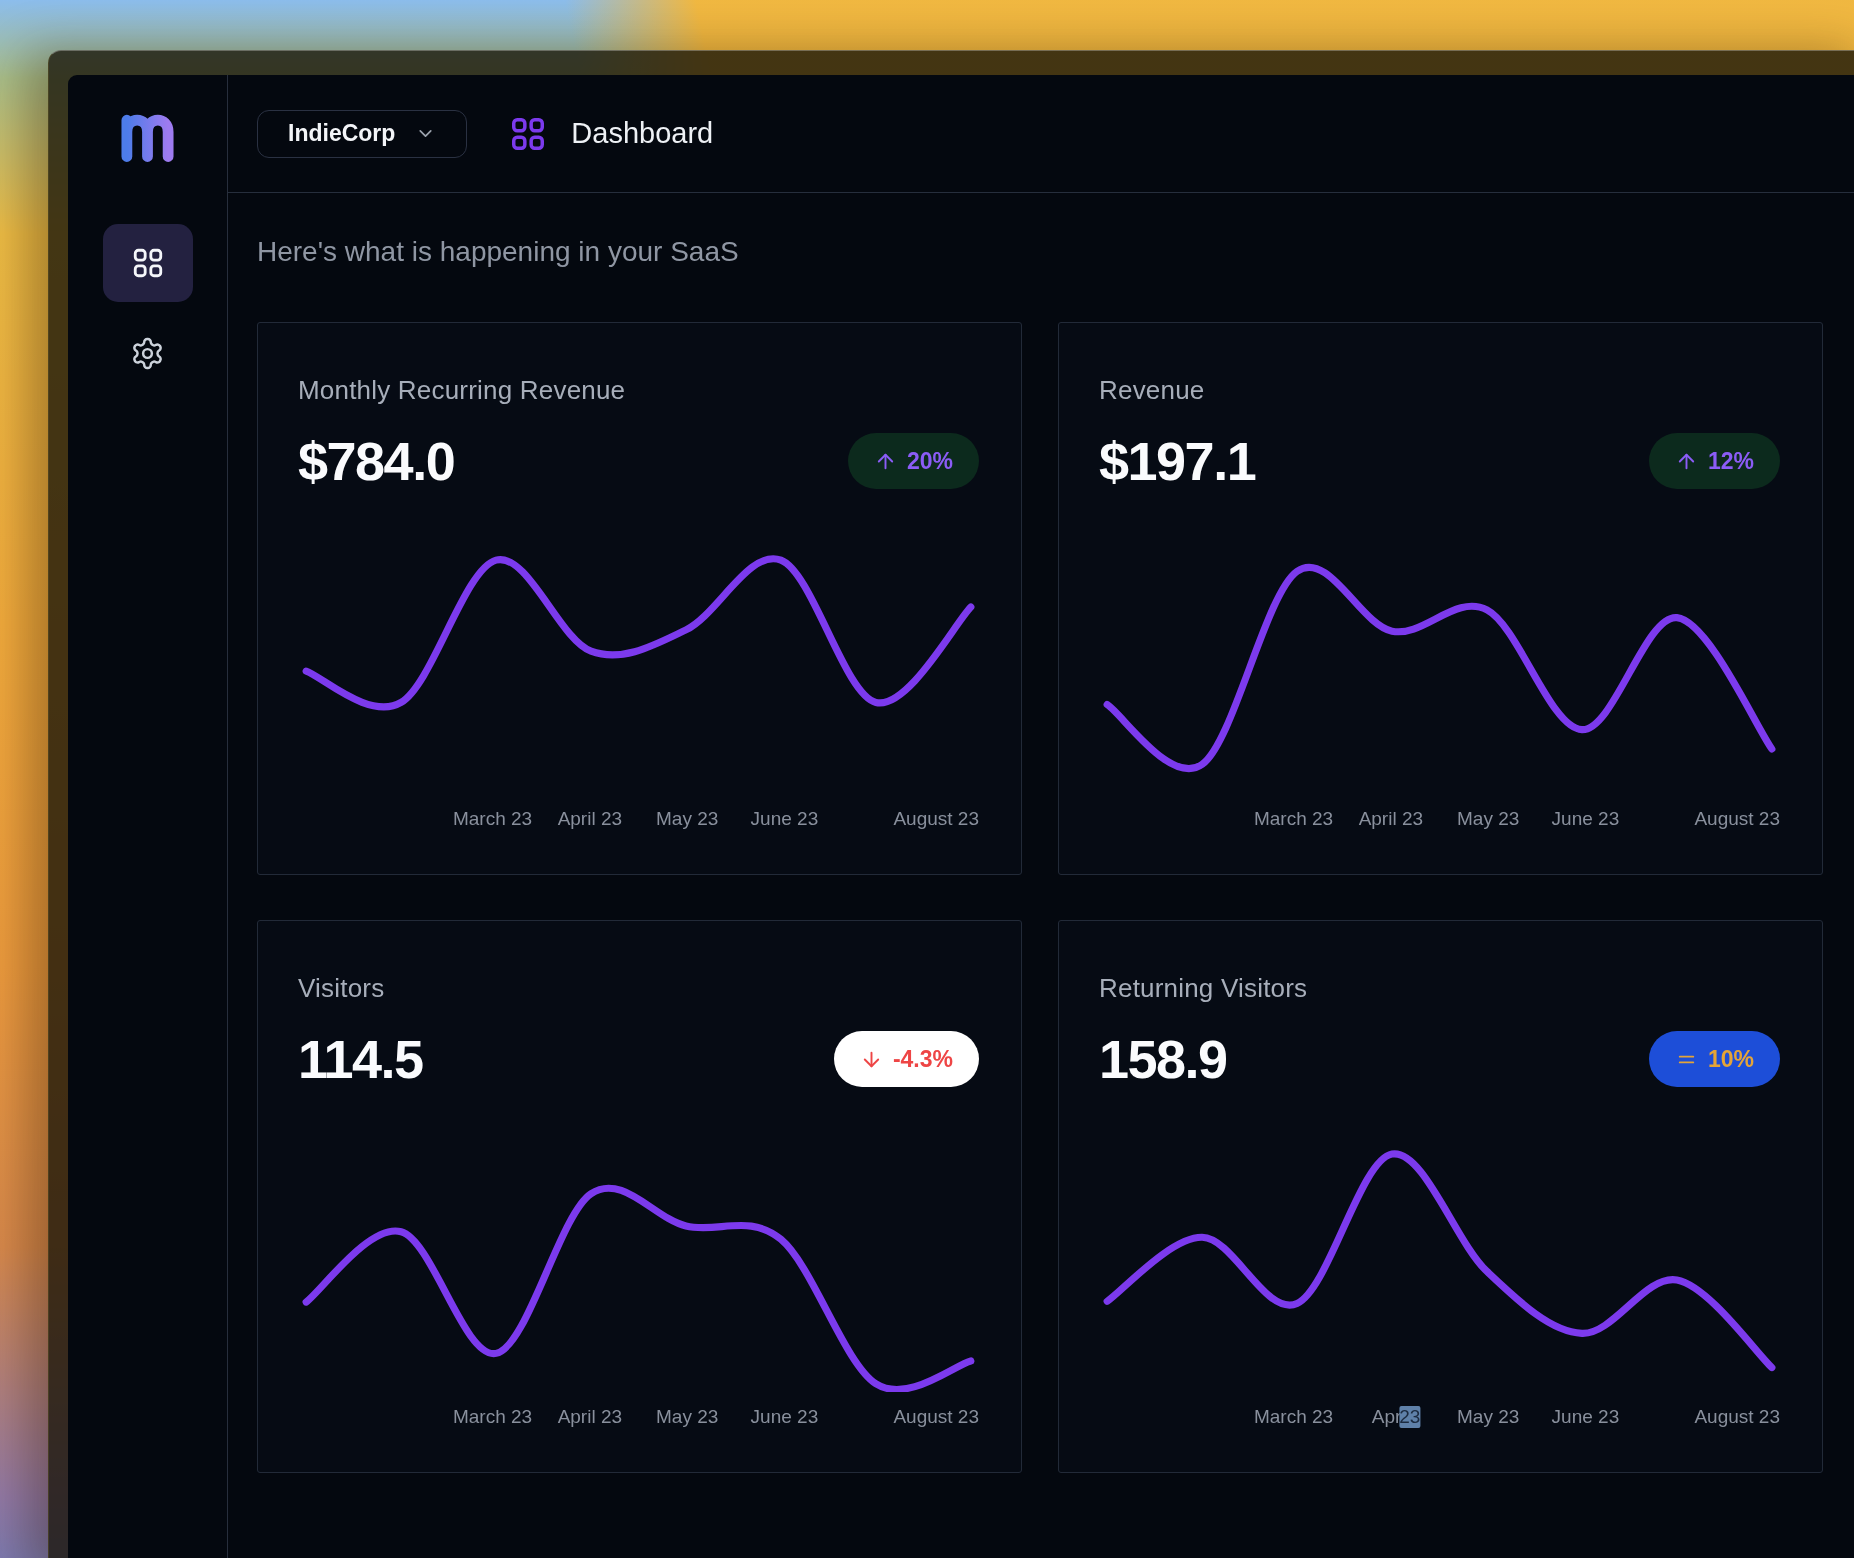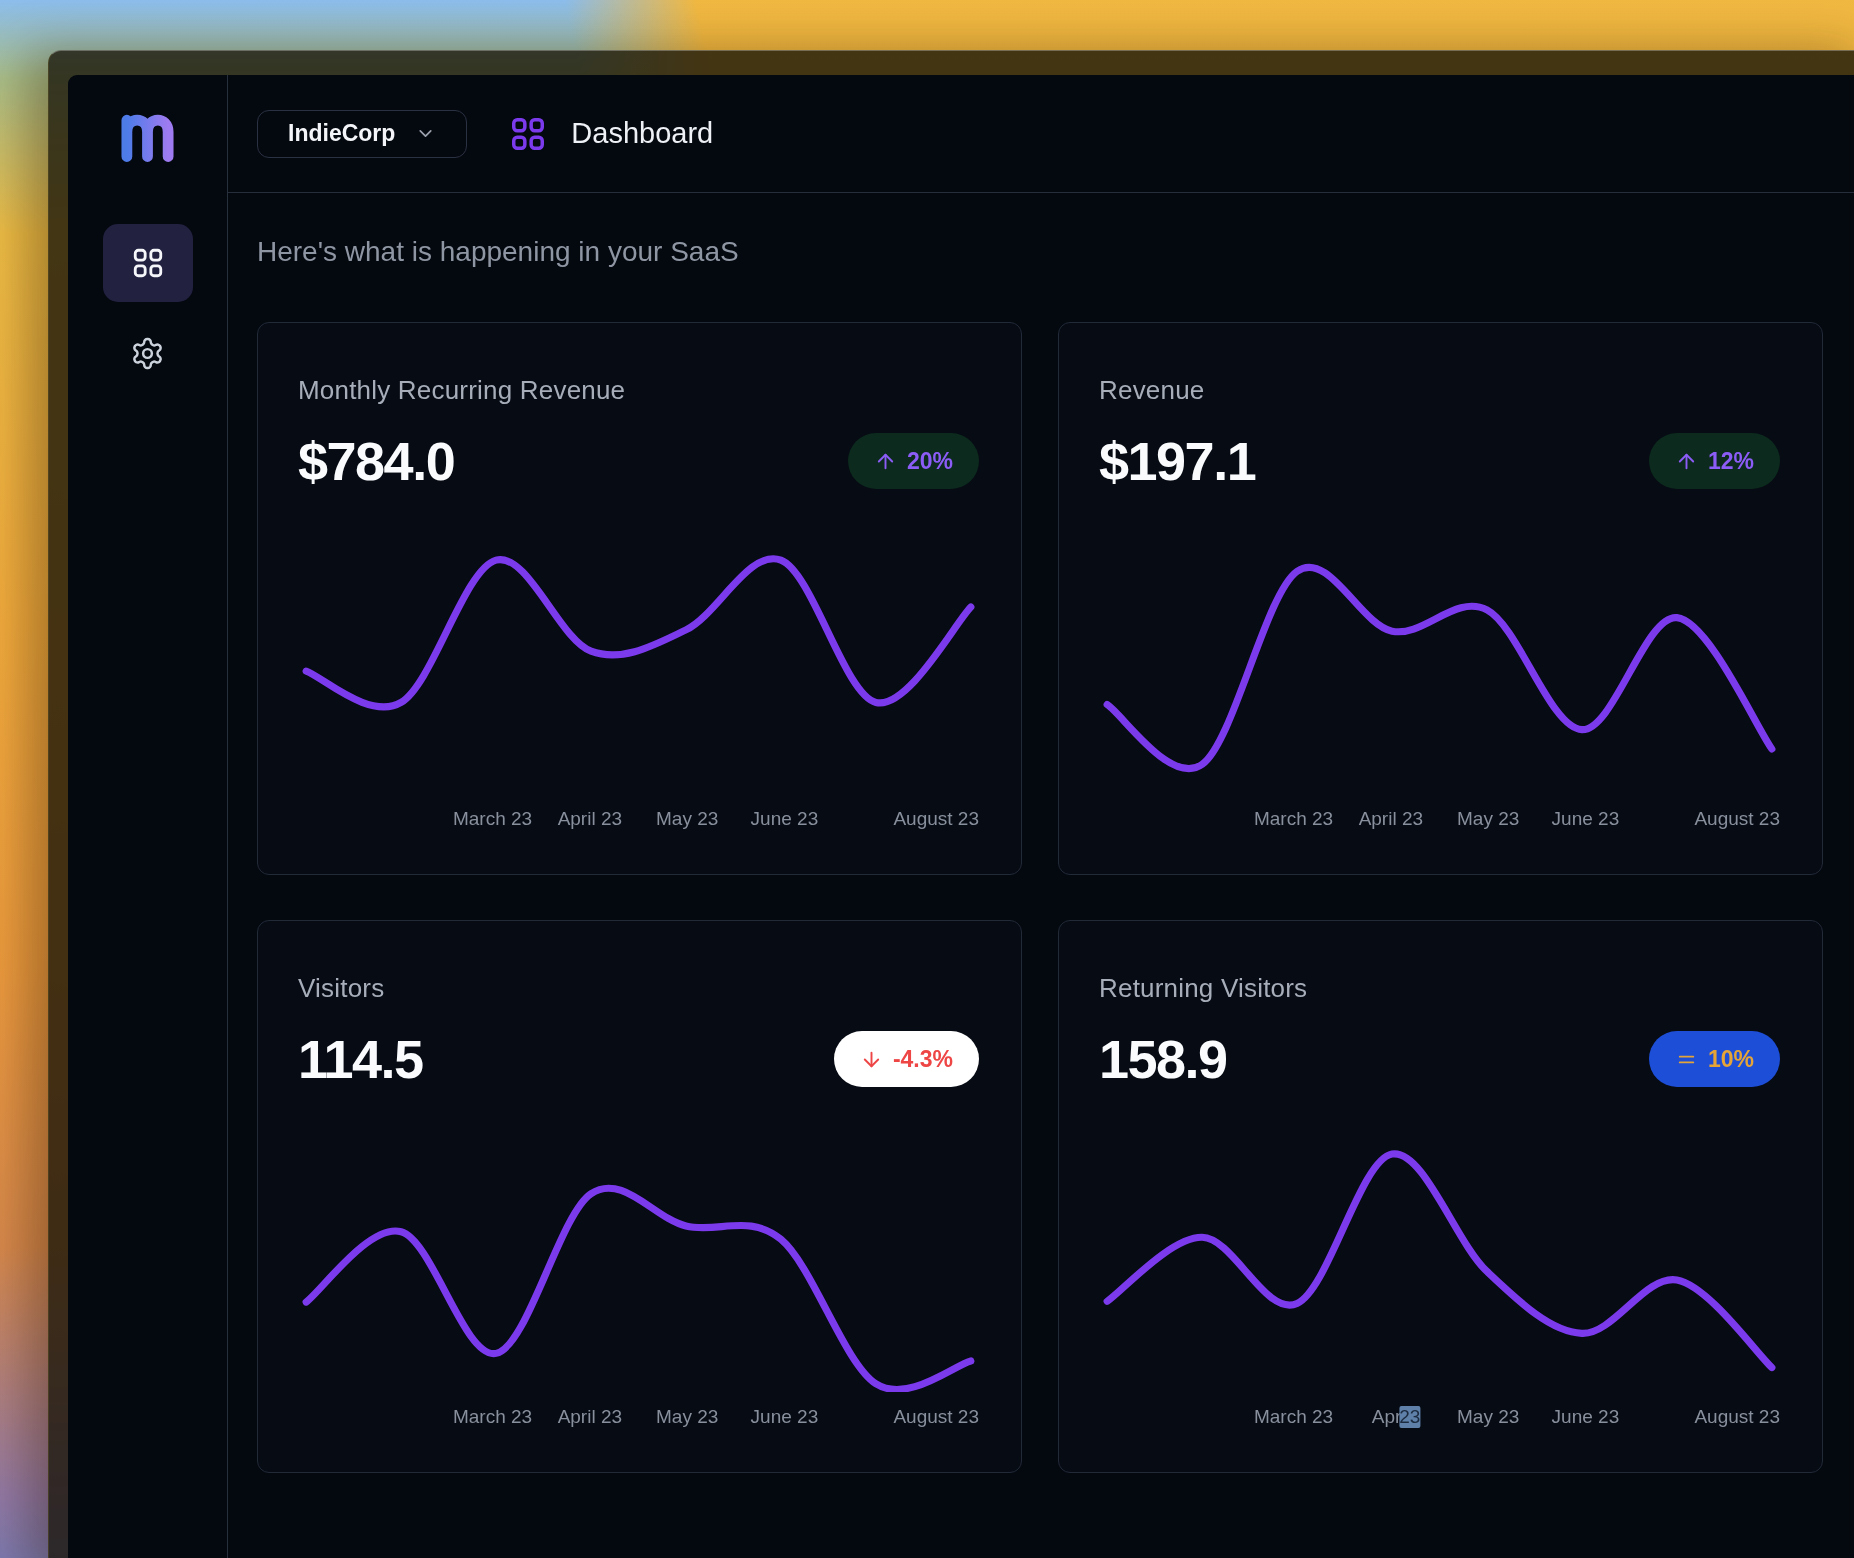--- a/index.html
+++ b/index.html
@@ -43,21 +43,21 @@
   .head-nav .grid-ic { width:38px; height:38px; color:#7c3aed; }
   .head-nav-label { font-size:29px; font-weight:400; color:#eef1f5; }
   
   .main { flex:1; padding:35px 30px 0 29px; overflow:hidden; }
   .page-title { font-size:35px; font-weight:700; color:#f2f4f8; line-height:44px; }
   .page-subtitle { margin-top:6px; font-size:28px; color:#8f96a3; line-height:36px; }
   .grid { margin-top:52px; display:grid; grid-template-columns:765px 765px;
     column-gap:36px; row-gap:45px; }
   
   .card { width:765px; height:553px; background:#060b14; border:1px solid #222a38;
-    border-radius:12px; padding:52px 42px 0 40px; }
+    border-radius:3px; padding:52px 42px 0 40px; }
   .card-title { font-size:26px; color:#a7aeba; letter-spacing:.2px; }
   .value-row { margin-top:24px; display:flex; justify-content:space-between; align-items:center; }
   .metric-value { font-size:54px; font-weight:800; letter-spacing:-1.5px; color:#fafbfd; }
   .badge { height:56px; border-radius:28px; padding:0 26px; display:flex;
     align-items:center; gap:10px; font-size:23px; font-weight:700; }
   .badge svg { width:23px; height:23px; }
   .badge.up    { color:#8b5cf6; background:#0c2a1d; }
   .badge.down  { color:#ee4545; background:#ffffff; }
   .badge.stale { color:#e4a438; background:#1d4ed8; }
   .chart { margin-top:60px; }

